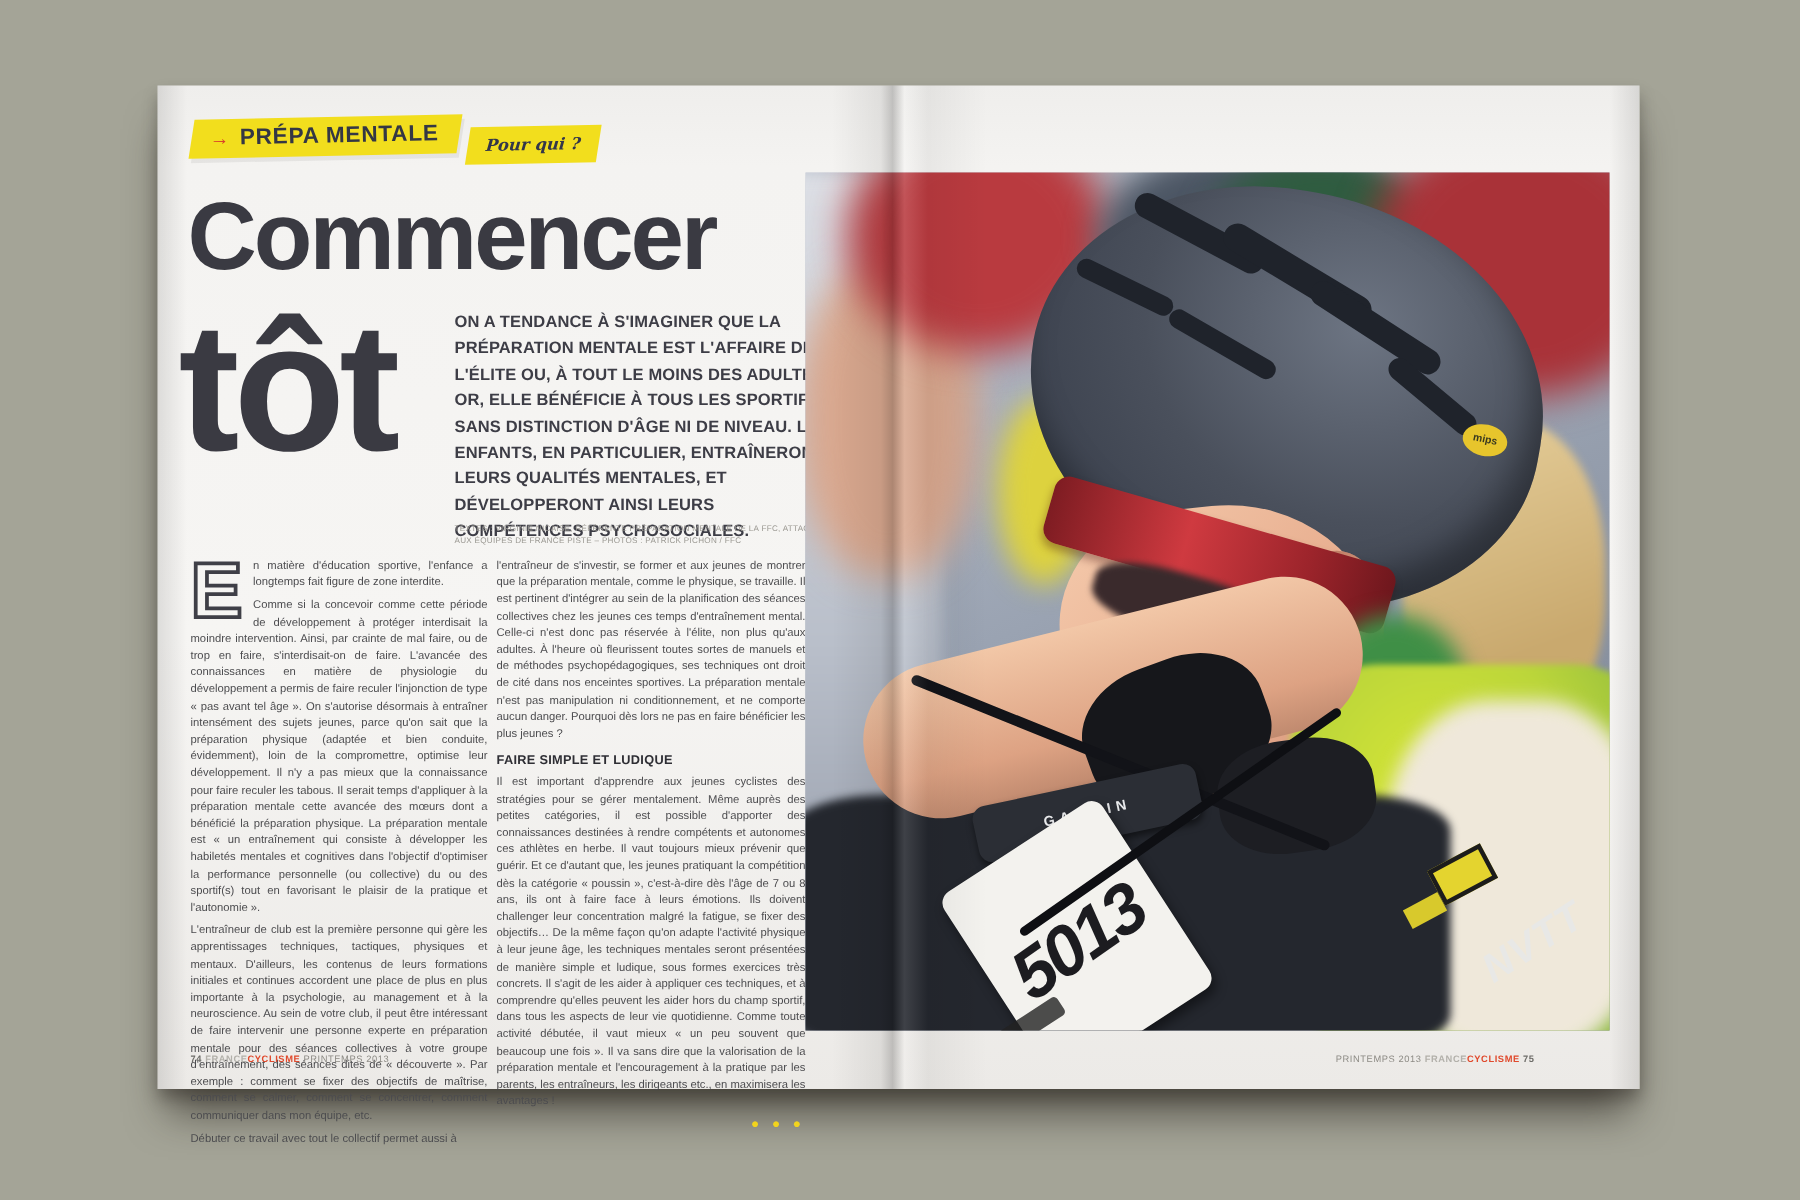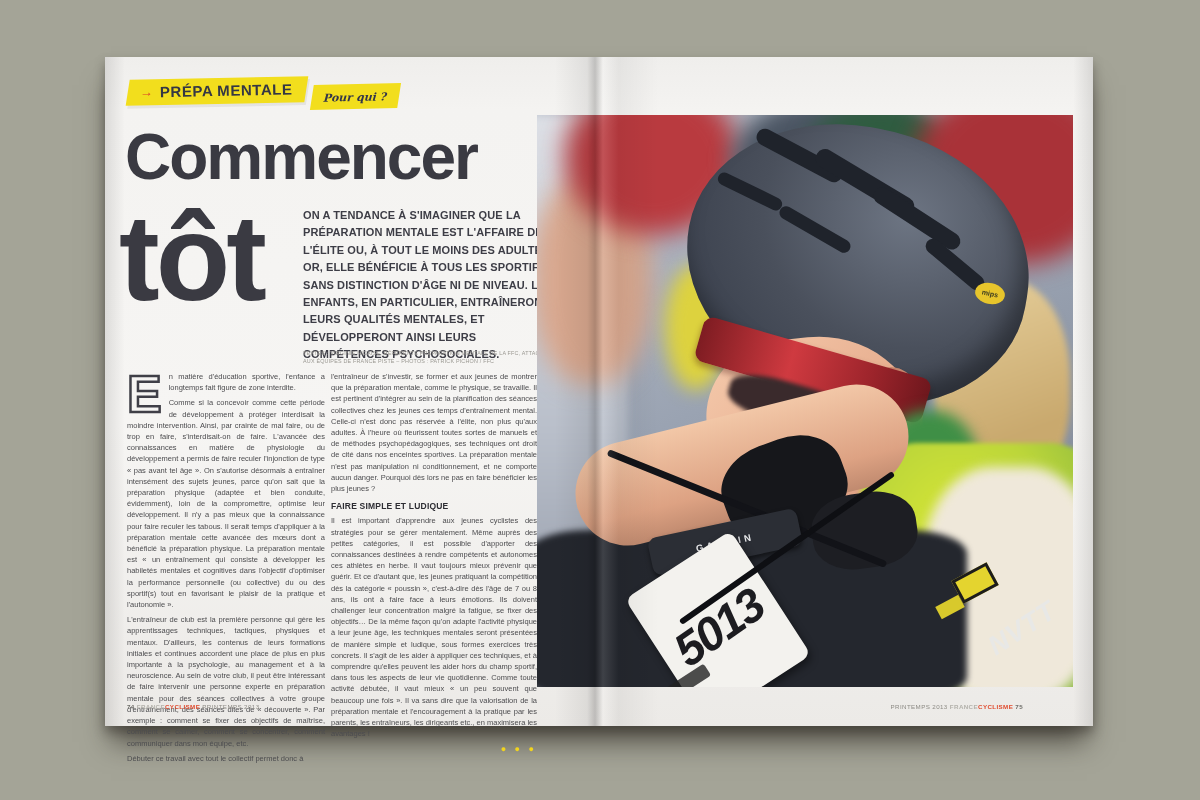--- a/index.html
+++ b/index.html
@@ -173,21 +173,21 @@
   <div class="headline2">tôt</div>
 
   <div class="standfirst">On a tendance à s'imaginer que la préparation mentale est l'affaire de l'élite ou, à tout le moins des adultes. Or, elle bénéficie à tous les sportifs, sans distinction d'âge ni de niveau. Les enfants, en particulier, entraîneront leurs qualités mentales, et développeront ainsi leurs compétences psychosociales.</div>
 
   <div class="credits">TEXTES : VIRGINIE NICAISE, RÉFÉRENTE PRÉPARATION MENTALE DE LA FFC, ATTACHÉE AUX ÉQUIPES DE FRANCE PISTE – PHOTOS : PATRICK PICHON / FFC</div>
 
   <div class="col col1">
     <p><span class="dropcap">E</span><span>n matière d'éducation sportive, l'enfance a longtemps fait figure de zone interdite.</span></p>
     <p>Comme si la concevoir comme cette période de développement à protéger interdisait la moindre intervention. Ainsi, par crainte de mal faire, ou de trop en faire, s'interdisait-on de faire. L'avancée des connaissances en matière de physiologie du développement a permis de faire reculer l'injonction de type « pas avant tel âge ». On s'autorise désormais à entraîner intensément des sujets jeunes, parce qu'on sait que la préparation physique (adaptée et bien conduite, évidemment), loin de la compromettre, optimise leur développement. Il n'y a pas mieux que la connaissance pour faire reculer les tabous. Il serait temps d'appliquer à la préparation mentale cette avancée des mœurs dont a bénéficié la préparation physique. La préparation mentale est « un entraînement qui consiste à développer les habiletés mentales et cognitives dans l'objectif d'optimiser la performance personnelle (ou collective) du ou des sportif(s) tout en favorisant le plaisir de la pratique et l'autonomie ».</p>
     <p>L'entraîneur de club est la première personne qui gère les apprentissages techniques, tactiques, physiques et mentaux. D'ailleurs, les contenus de leurs formations initiales et continues accordent une place de plus en plus importante à la psychologie, au management et à la neuroscience. Au sein de votre club, il peut être intéressant de faire intervenir une personne experte en préparation mentale pour des séances collectives à votre groupe d'entraînement, des séances dites de « découverte ». Par exemple : comment se fixer des objectifs de maîtrise, comment se calmer, comment se concentrer, comment communiquer dans mon équipe, etc.</p>
-    <p>Débuter ce travail avec tout le collectif permet donc à</p>
+    <p>Débuter ce travail avec tout le collectif permet aussi à</p>
   </div>
 
   <div class="col col2">
     <p>l'entraîneur de s'investir, se former et aux jeunes de montrer que la préparation mentale, comme le physique, se travaille. Il est pertinent d'intégrer au sein de la planification des séances collectives chez les jeunes ces temps d'entraînement mental. Celle-ci n'est donc pas réservée à l'élite, non plus qu'aux adultes. À l'heure où fleurissent toutes sortes de manuels et de méthodes psychopédagogiques, ses techniques ont droit de cité dans nos enceintes sportives. La préparation mentale n'est pas manipulation ni conditionnement, et ne comporte aucun danger. Pourquoi dès lors ne pas en faire bénéficier les plus jeunes ?</p>
     <p class="subhead">FAIRE SIMPLE ET LUDIQUE</p>
     <p>Il est important d'apprendre aux jeunes cyclistes des stratégies pour se gérer mentalement. Même auprès des petites catégories, il est possible d'apporter des connaissances destinées à rendre compétents et autonomes ces athlètes en herbe. Il vaut toujours mieux prévenir que guérir. Et ce d'autant que, les jeunes pratiquant la compétition dès la catégorie « poussin », c'est-à-dire dès l'âge de 7 ou 8 ans, ils ont à faire face à leurs émotions. Ils doivent challenger leur concentration malgré la fatigue, se fixer des objectifs… De la même façon qu'on adapte l'activité physique à leur jeune âge, les techniques mentales seront présentées de manière simple et ludique, sous formes exercices très concrets. Il s'agit de les aider à appliquer ces techniques, et à comprendre qu'elles peuvent les aider hors du champ sportif, dans tous les aspects de leur vie quotidienne. Comme toute activité débutée, il vaut mieux « un peu souvent que beaucoup une fois ». Il va sans dire que la valorisation de la préparation mentale et l'encouragement à la pratique par les parents, les entraîneurs, les dirigeants etc., en maximisera les avantages !</p>
     <div class="endmark">● ● ●</div>
   </div>
 
   <div class="footer footer-left">

